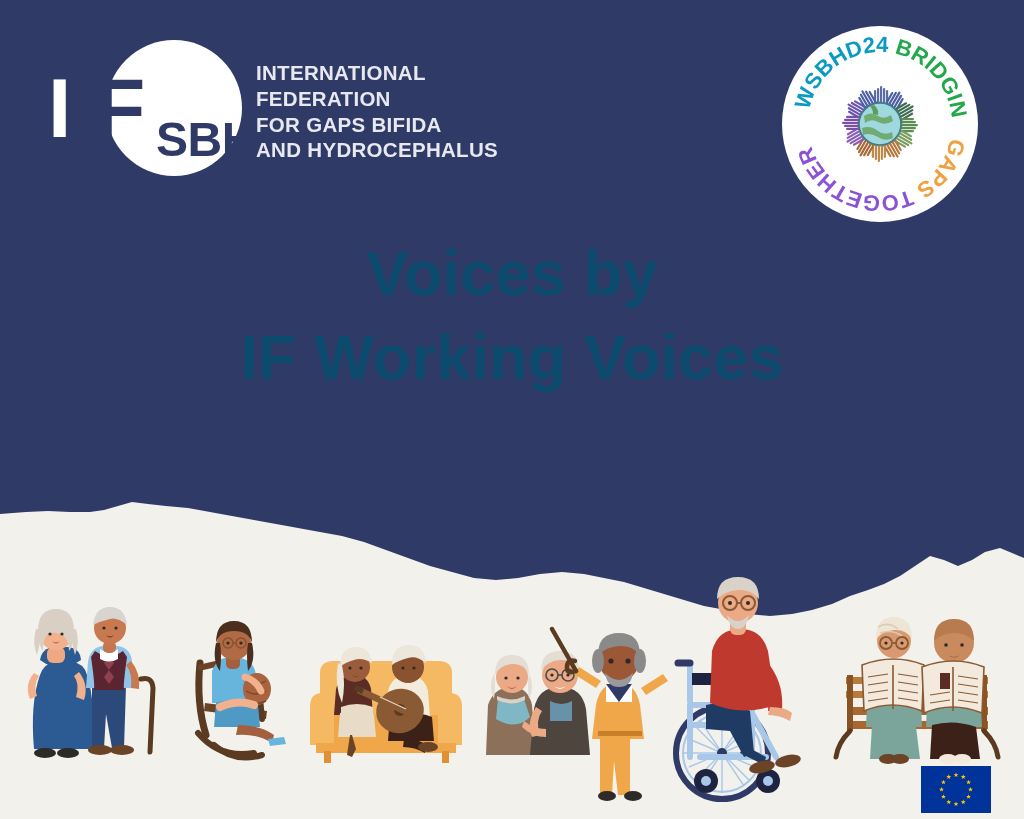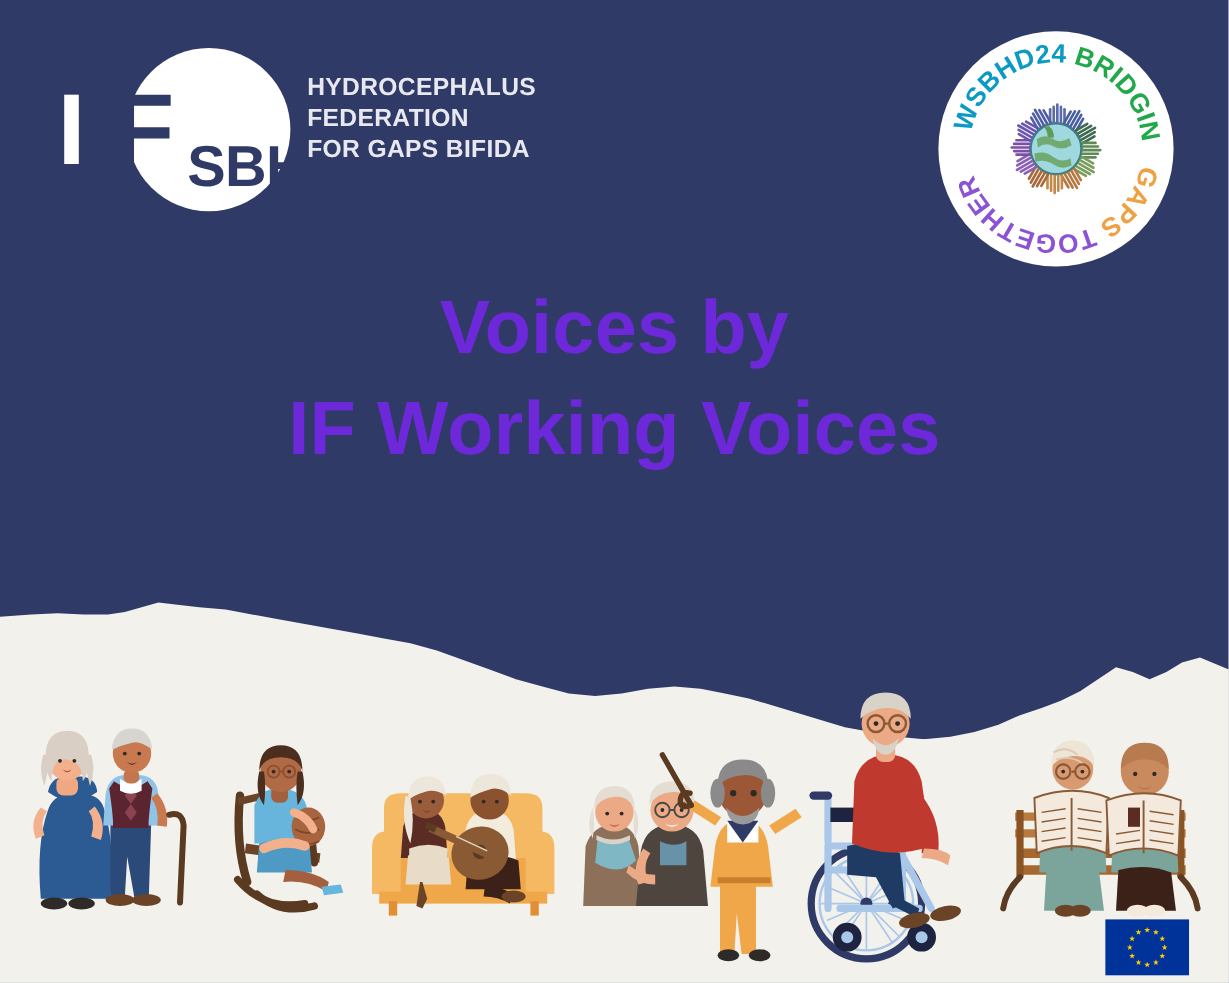--- a/index.html
+++ b/index.html
@@ -79,21 +79,21 @@
   
   .badge { position:absolute; left:782px; top:26px; width:196px; height:196px; }
   .badge-disc {
     position:absolute; left:0; top:0; width:196px; height:196px;
     border-radius:50%; background:#FFFFFF;
   }
   .badge svg { position:absolute; left:0; top:0; }
   
   .title {
     position:absolute; left:0; top:232px; width:1024px;
-    text-align:center; color:#6d28d9;
+    text-align:center; color:#0c4a6e;
     font-size:63px; font-weight:bold; line-height:1.33;
     letter-spacing:0.2px;
   }
   .title div { white-space:nowrap; }
   
   .illus { position:absolute; left:0; top:555px; width:1024px; height:264px; }
   .illus svg { display:block; }
   
   .eu-flag { position:absolute; left:921px; top:766px; width:70px; height:47px; }
 </style>
@@ -103,22 +103,23 @@
 <div id="poster">
 
   <div class="navy-panel"></div>
 
   <div class="if-logo">
     <div class="if-circle"></div>
     <span class="if-i">I</span>
     <span class="if-f">F</span>
     <span class="if-sbh">SBH</span>
     <div class="if-words">
-      <div>HYDROCEPHALUS FEDERATION</div>
+      <div>INTERNATIONAL FEDERATION</div>
       <div>FOR GAPS BIFIDA</div>
+      <div>AND HYDROCEPHALUS</div>
     </div>
   </div>
 
   <div class="badge">
     <div class="badge-disc"></div>
     <svg width="196" height="196" viewBox="0 0 196 196">
       <defs>
         <path id="arcTop" d="M 26,98 A 72,72 0 0 1 170,98" fill="none"></path>
         <path id="arcBot" d="M 170,98 A 72,72 0 0 1 26,98" fill="none"></path>
       </defs>

